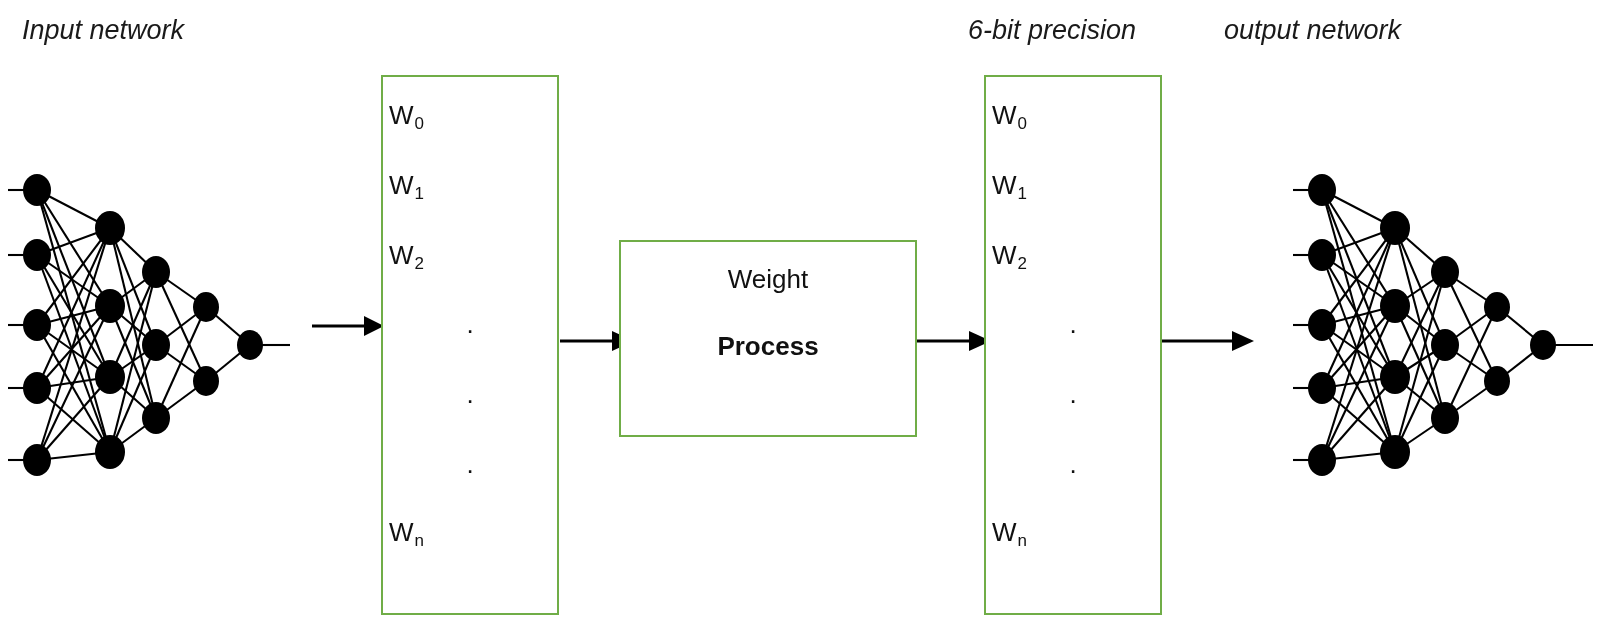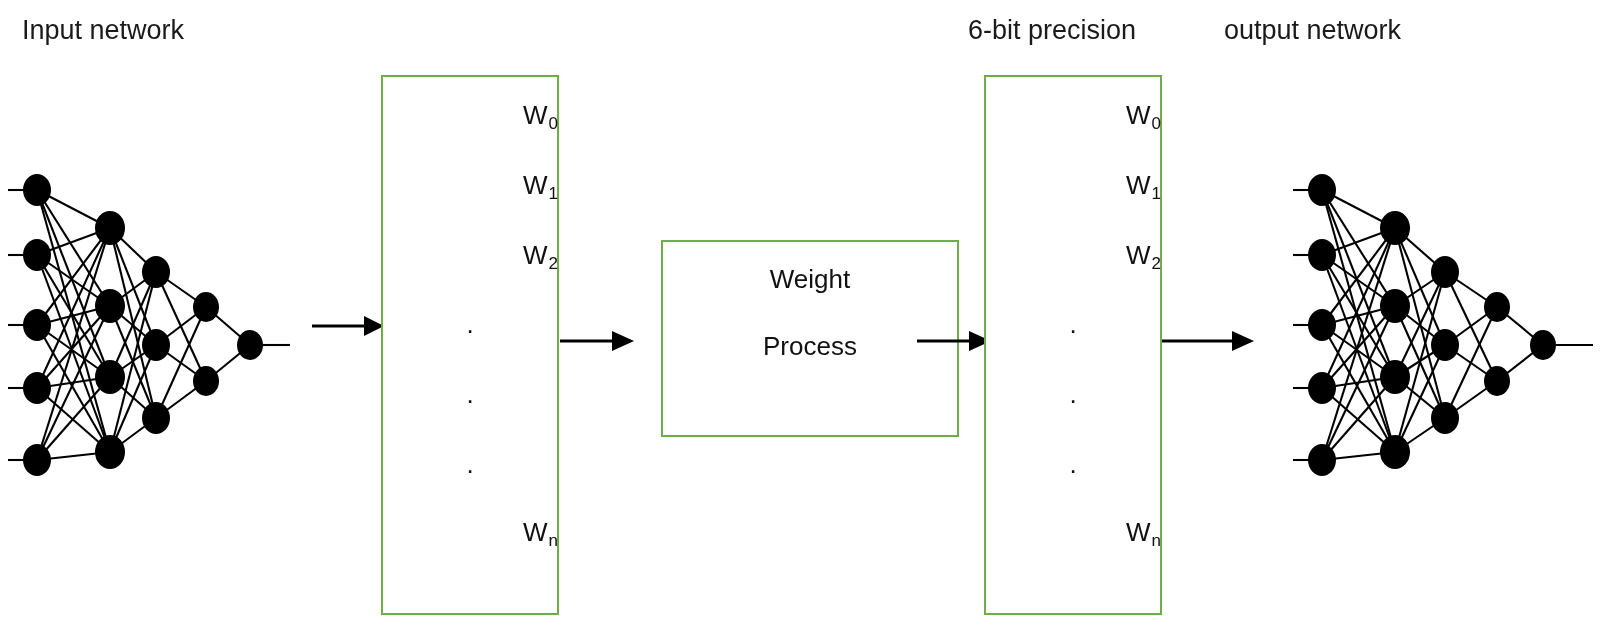--- a/index.html
+++ b/index.html
@@ -19,42 +19,43 @@
     background: #ffffff;
     overflow: hidden;
   }
   .label {
     position: absolute;
     font-size: 27px;
     line-height: 32px;
     color: #1a1a1a;
     white-space: nowrap;
     font-weight: 400;
+    font-style: italic;
   }
   .weight-box {
     position: absolute;
     border: 2px solid #70ad47;
     background: #ffffff;
     box-sizing: border-box;
   }
   .proc-box {
     position: absolute;
     border: 2px solid #70ad47;
     background: #ffffff;
     box-sizing: border-box;
     display: flex;
     flex-direction: column;
     align-items: center;
     justify-content: flex-start;
   }
   .weight-item {
     position: absolute;
-    left: 0;
+    left: 6px;
     width: 100%;
-    text-align: right;
+    text-align: left;
     font-size: 26px;
     line-height: 28px;
     color: #111111;
   }
   .weight-item sub {
     font-size: 17px;
     vertical-align: baseline;
     position: relative;
     top: 5px;
     left: 1px;
@@ -70,21 +71,21 @@
   }
   .proc-line {
     font-size: 26px;
     line-height: 30px;
     color: #111111;
     text-align: center;
     width: 100%;
   }
   .proc-line.l1 { margin-top: 22px; }
   .proc-line.l2 { margin-top: 14px; }
-  .proc-line.l3 { margin-top: 37px; }
+  .proc-line.l3 { margin-top: 37px; font-weight: bold; }
   .net {
     position: absolute;
   }
   .arrow {
     position: absolute;
   }
 </style>
 </head>
 <body>
 
@@ -190,21 +191,21 @@
     <div class="weight-item" style="top:441px;">W<sub>n</sub></div>
   </div>
 
   <div class="arrow" style="left:556px; top:323px;">
     <svg width="82" height="36" viewBox="0 0 82 36">
       <line x1="4" y1="18" x2="58" y2="18" stroke="#000000" stroke-width="3.2"></line>
       <polygon points="56,8 78,18 56,28" fill="#000000"></polygon>
     </svg>
   </div>
 
-  <div class="proc-box" style="left: 619px; top: 240px; width: 298px; height: 197px; border-color: rgb(112, 173, 71); margin-left: 42px;">
+  <div class="proc-box" style="left: 619px; top: 240px; width: 298px; height: 197px; border-color: rgb(112, 173, 71);">
     <div class="proc-line l1">Weight</div>
     <div class="proc-line l3">Process</div>
   </div>
 
   <div class="arrow" style="left:913px; top:323px;">
     <svg width="82" height="36" viewBox="0 0 82 36">
       <line x1="4" y1="18" x2="58" y2="18" stroke="#000000" stroke-width="3.2"></line>
       <polygon points="56,8 78,18 56,28" fill="#000000"></polygon>
     </svg>
   </div>

